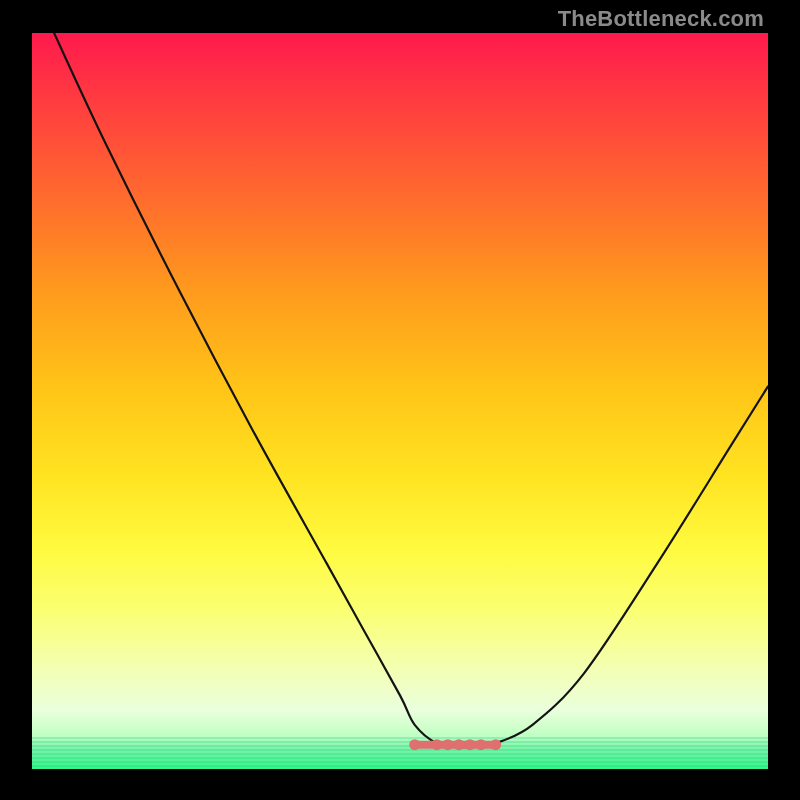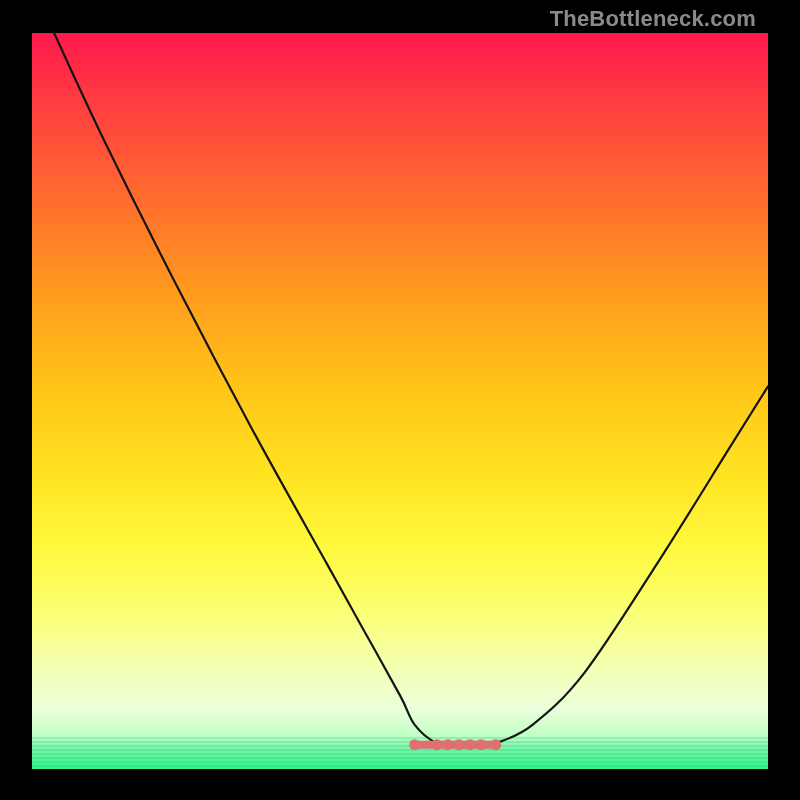--- a/index.html
+++ b/index.html
@@ -47,21 +47,21 @@
       ),
       linear-gradient(to bottom,
         #c7ffc7 0%,
         #7df3a8 40%,
         #34f58a 100%
       );
   }
   .watermark {
     position: absolute;
     top: 6px;
-    right: 44px;
+    right: 36px;
     font-family: Arial, Helvetica, sans-serif;
     font-size: 22px;
     font-weight: 600;
     color: #8a8a8a;
     letter-spacing: 0.2px;
   }
   svg.curve {
     position: absolute;
     left: 0;
     top: 0;

